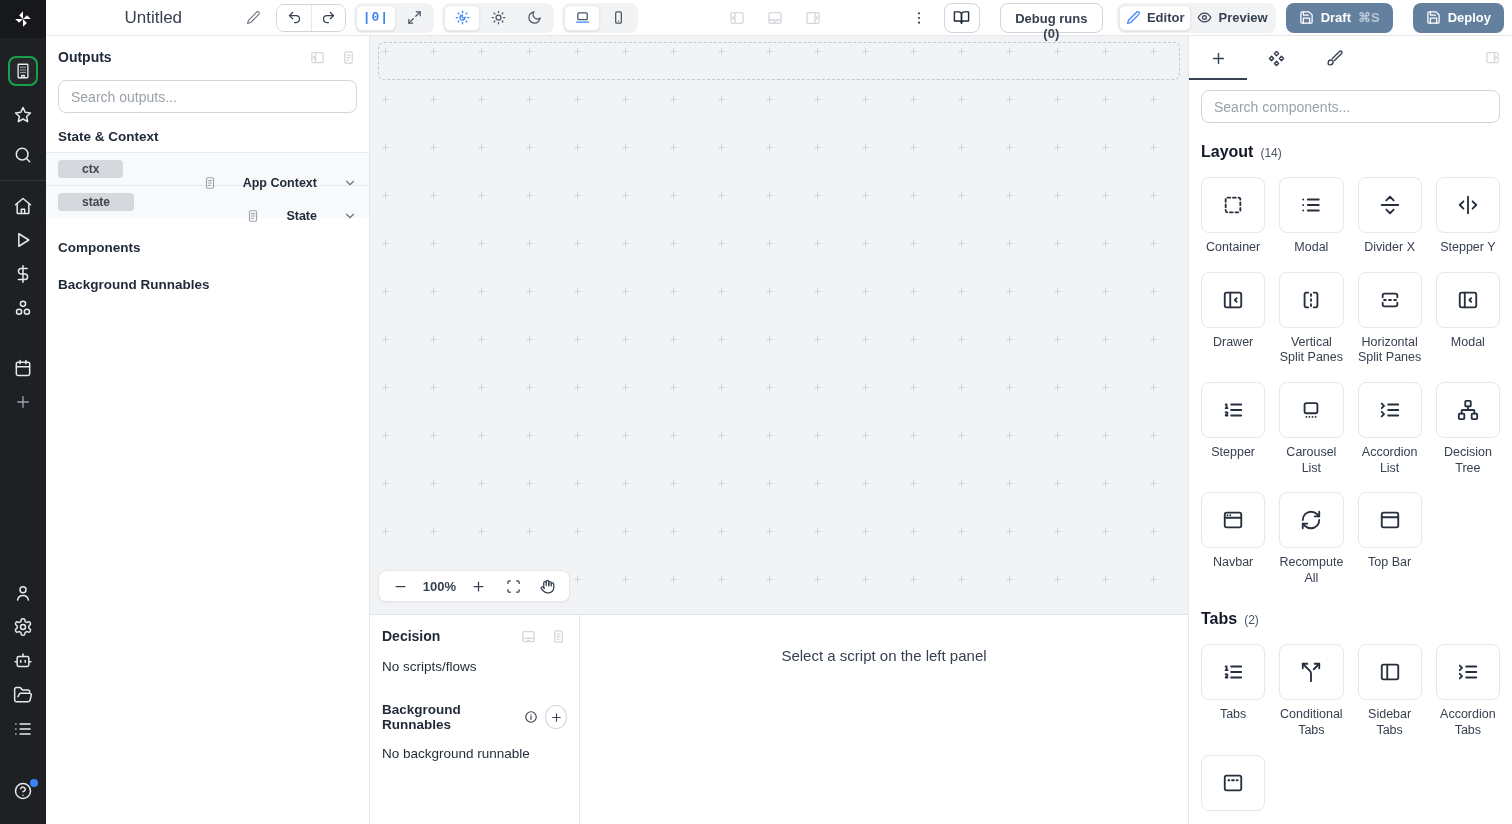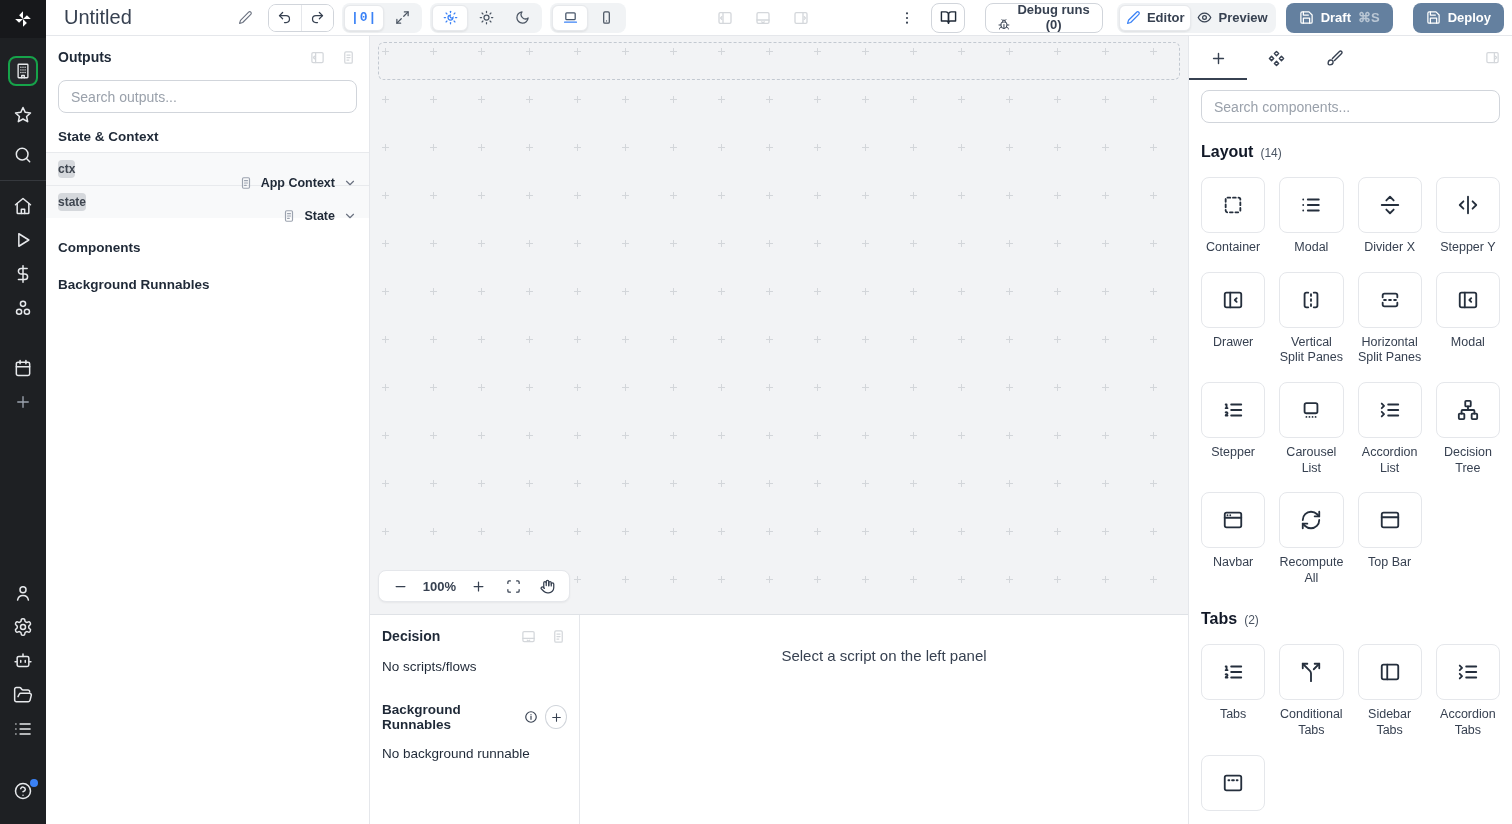--- a/index.html
+++ b/index.html
@@ -16,61 +16,61 @@
   .rail-btn.small svg { width:18px; height:18px; }
   .rail-active-box { width:30px; height:30px; border:2px solid #16a34a; border-radius:8px; background:#26282c; display:flex; align-items:center; justify-content:center; }
   .rail-active-box svg { width:18px; height:18px; }
   .rail-divider { width:46px; height:1px; background:#35383d; margin:8px 0; }
   .rail-spacer { flex:1; }
   .help-wrap { position:relative; }
   .help-dot { position:absolute; top:5px; right:8px; width:8px; height:8px; border-radius:50%; background:#3b82f6; }
 
   
   .topbar { position:absolute; left:46px; top:0; right:0; height:36px; background:#fff; border-bottom:1px solid #e5e7eb; display:flex; align-items:center; padding:0 8px 0 18px; z-index:20; }
-  .app-title { font-size:20px; font-weight:500; color:#374151; width:212px; }
+  .app-title { font-size:17px; font-weight:500; color:#374151; width:212px;text-align:center; }
   .tb-icon-btn { background:none; border:none; color:#6b7280; cursor:pointer; display:flex; align-items:center; justify-content:center; width:26px; height:26px; }
   .tb-icon-btn svg { width:15px; height:15px; }
   .seg-bordered { display:flex; border:1px solid #d1d5db; border-radius:8px; overflow:hidden; margin-left:12px; height:28px; }
   .seg-bordered button { width:40px; border:none; background:#fff; display:flex; align-items:center; justify-content:center; color:#374151; cursor:pointer; }
   .seg-bordered button + button { border-left:1px solid #e5e7eb; }
   .seg-bordered svg { width:15px; height:15px; }
   .toggle-group { display:flex; align-items:center; background:#f1f3f5; border-radius:8px; padding:2px; height:30px; margin-left:8px; }
   .toggle-cell { min-width:36px; height:26px; padding:0 6px; border:none; background:transparent; border-radius:6px; display:flex; align-items:center; justify-content:center; gap:6px; color:#4b5563; cursor:pointer; font-size:13px; }
   .toggle-cell svg { width:15px; height:15px; }
   .toggle-cell.on { background:#fff; border:1px solid #e7e9ec; box-shadow:0 1px 2px rgba(0,0,0,.08); }
   .zero-icon { font-family:"Liberation Mono", monospace; font-size:13px; font-weight:700; color:#3b82f6; letter-spacing:1px; }
   .disabled-icons { display:flex; gap:12px; margin-left:86px; color:#d4d7db; }
   .disabled-icons svg { width:16px; height:16px; }
   .kebab { margin-left:82px; }
   .kebab svg { width:16px; height:16px; color:#374151; }
   .book-btn { margin-left:14px; width:42px; height:30px; border:1px solid #d1d5db; border-radius:8px; background:#fff; display:flex; align-items:center; justify-content:center; color:#1f2937; cursor:pointer; }
   .book-btn svg { width:17px; height:17px; }
-  .debug-btn { margin-left:20px; height:30px; border:1px solid #d1d5db; border-radius:8px; background:#fff; display:flex; align-items:flex-end; gap:7px; padding:0 12px; font-size:13px; font-weight:600; color:#374151; cursor:pointer; }
+  .debug-btn { margin-left:20px; height:30px; border:1px solid #d1d5db; border-radius:8px; background:#fff; display:flex; align-items:flex-end; gap:7px; padding:0 12px; font-size:13px; font-weight:600; color:#374151; cursor:pointer;flex-direction:column; }
   .debug-btn svg { width:15px; height:15px; }
   .ep-group { margin-left:14px; }
   .ep-group .toggle-cell { font-weight:600; color:#374151; }
   .blue-ic { color:#3b82f6; }
   .solid-btn { margin-left:10px; height:30px; border:none; border-radius:8px; background:#64809f; color:#fff; font-size:13px; font-weight:700; display:flex; align-items:center; gap:7px; padding:0 13px; cursor:pointer; }
   .solid-btn svg { width:15px; height:15px; }
   .kbd-hint { font-weight:600; color:rgba(255,255,255,.55); }
 
   
   .left-panel { position:absolute; left:46px; top:36px; width:324px; bottom:0; background:#fff; border-right:1px solid #e5e7eb; z-index:10; }
   .lp-head { display:flex; align-items:center; padding:12px 12px 4px; }
   .panel-title { font-size:14px; font-weight:700; color:#1f2937; }
   .lp-head-icons { margin-left:auto; display:flex; gap:13px; color:#d4d7db; }
   .lp-head-icons svg { width:15px; height:15px; }
   .search-box { margin:10px 12px 0; height:33px; width:calc(100% - 24px); border:1px solid #d1d5db; border-radius:8px; padding:0 12px; font-size:14px; color:#1f2937; font-family:"Liberation Sans", sans-serif; outline:none; background:#fff; }
   .search-box::placeholder { color:#9aa1ab; }
   .lp-section { font-size:13.5px; font-weight:700; color:#1f2937; padding:16px 12px 8px; }
   .ctx-row { height:33px; background:#f8f9fa; border-top:1px solid #e8eaed; display:flex; align-items:center; padding:0 12px; cursor:pointer; }
   .ctx-row:last-of-type { border-bottom:1px solid #e8eaed; }
   .ctx-row + .ctx-row { border-top:1px solid #e8eaed; }
-  .badge { background:#d5d8dc; border-radius:4px; padding:2px 0; font-size:12px; font-weight:600; color:#3f4650; }
-  .row-right { margin-left:auto; display:flex; align-items:center; gap:8px;margin-top:28px; }
+  .badge { background:#d5d8dc; border-radius:4px; padding:2px 24px; font-size:12px; font-weight:600; color:#3f4650; }
+  .row-right { margin-left:auto; display:flex; align-items:center; gap:26px;margin-top:28px; }
   .row-right .doc-ic { color:#9ca3af; } .row-right .doc-ic svg { width:14px; height:14px; }
   .row-name { font-size:12.5px; font-weight:700; color:#1f2937; }
   .chev { color:#6b7280; } .chev svg { width:14px; height:14px; }
 
   
   .canvas { position:absolute; left:370px; top:36px; width:818px; height:578px; background-color:#f2f3f5;
     background-image:
       conic-gradient(at 7px 1px, rgba(0,0,0,0) 270deg, #d3d6da 270deg),
       conic-gradient(at 1px 7px, rgba(0,0,0,0) 270deg, #d3d6da 270deg);
     background-size:48px 48px, 48px 48px;

